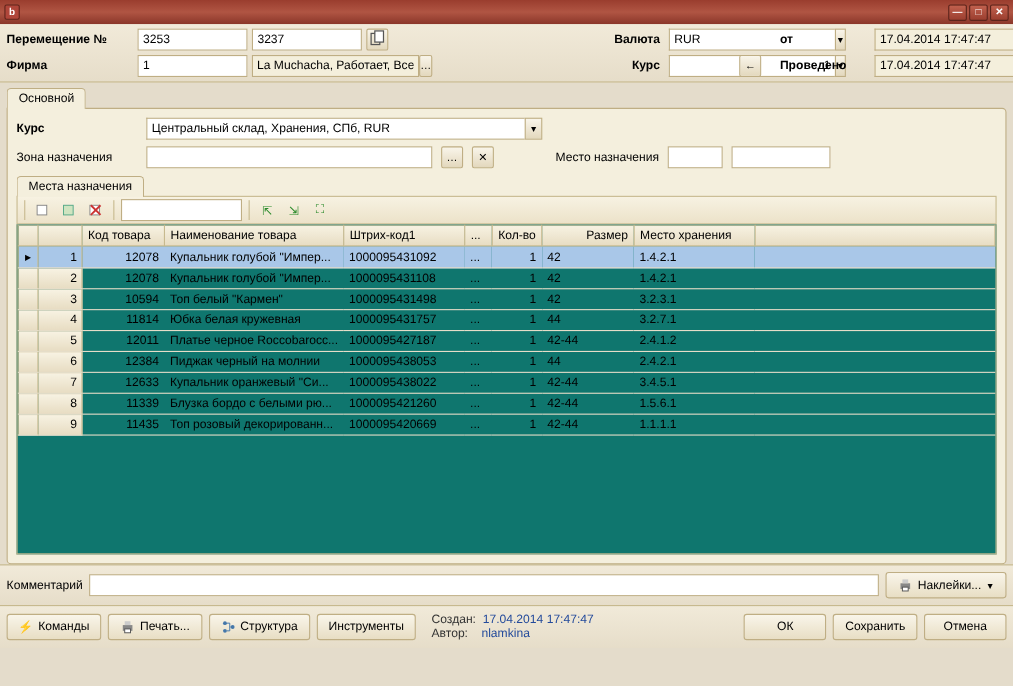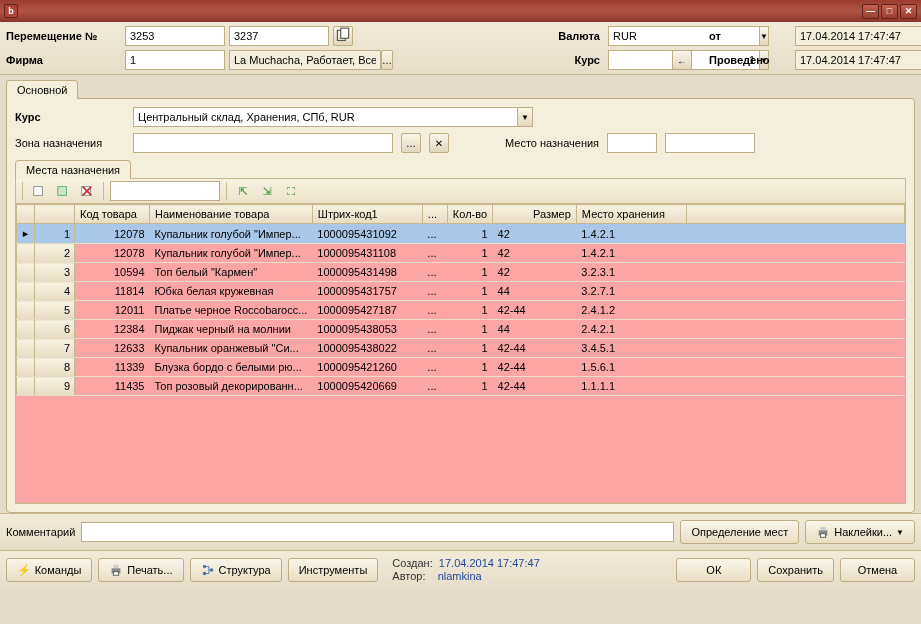--- a/index.html
+++ b/index.html
@@ -136,21 +136,21 @@
   border:1px solid transparent;
   display:inline-flex;align-items:center;justify-content:center;
   cursor:pointer; font-size:11px;
 }
 .tb-btn svg{width:14px;height:14px;}
 .tb-input{ border:1px solid #bfae84; height:20px; width:110px; padding:0 3px;}
 
 
 .grid {
   border:1px solid #c7b98e;
-  background:#fca5a5;
+  background:#0f766e;
   margin-top:0;
   border-top:none;
   height:300px;
   overflow:auto;
 }
 table.datagrid { border-collapse:collapse; width:100%; font-size:11px;}
 table.datagrid th {
   background:linear-gradient(#f7f2e2,#e7dcc2);
   border:1px solid #c7b98e;
   padding:3px 5px;
@@ -263,21 +263,21 @@
 </div>
 
 <div class="tabs">
   <div class="tab-strip">
     <div class="tab active">Основной</div>
   </div>
   <div class="tab-body">
 
     <div class="section-row">
       <div class="section-label">Курс</div>
-      <div class="inp-combo" style="width:400px">
+      <div class="inp-combo" style="width:360px">
         <input class="inp" value="Центральный склад, Хранения, СПб, RUR" style="">
         <span class="drop-btn">▼</span>
       </div>
     </div>
     <div class="section-row">
       <div class="section-label" style="font-weight:normal">Зона назначения</div>
       <input class="inp" style="width: 260px;">
       <span class="small-btn">…</span>
       <span class="small-btn">✕</span>
       <div style="width:40px"></div>
@@ -447,23 +447,20 @@
       </div>
     </div>
 
   </div>
 </div>
 
 <div class="footer1">
   <span>Комментарий</span>
   <input class="inp" style="flex: 1 1 0%;">
   <button class="btn">
-      <span>Определение мест</span>
-    </button>
-  <button class="btn">
     <svg width="14" height="14" viewBox="0 0 16 16">
         <rect x="3" y="6" width="10" height="6" fill="#888"></rect>
         <rect x="5" y="2" width="6" height="4" fill="#ccc"></rect>
         <rect x="5" y="10" width="6" height="4" fill="#fff" stroke="#555"></rect>
       </svg>
     <span>Наклейки...</span>
     <span style="font-size:8px">▼</span>
   </button>
 </div>
 

